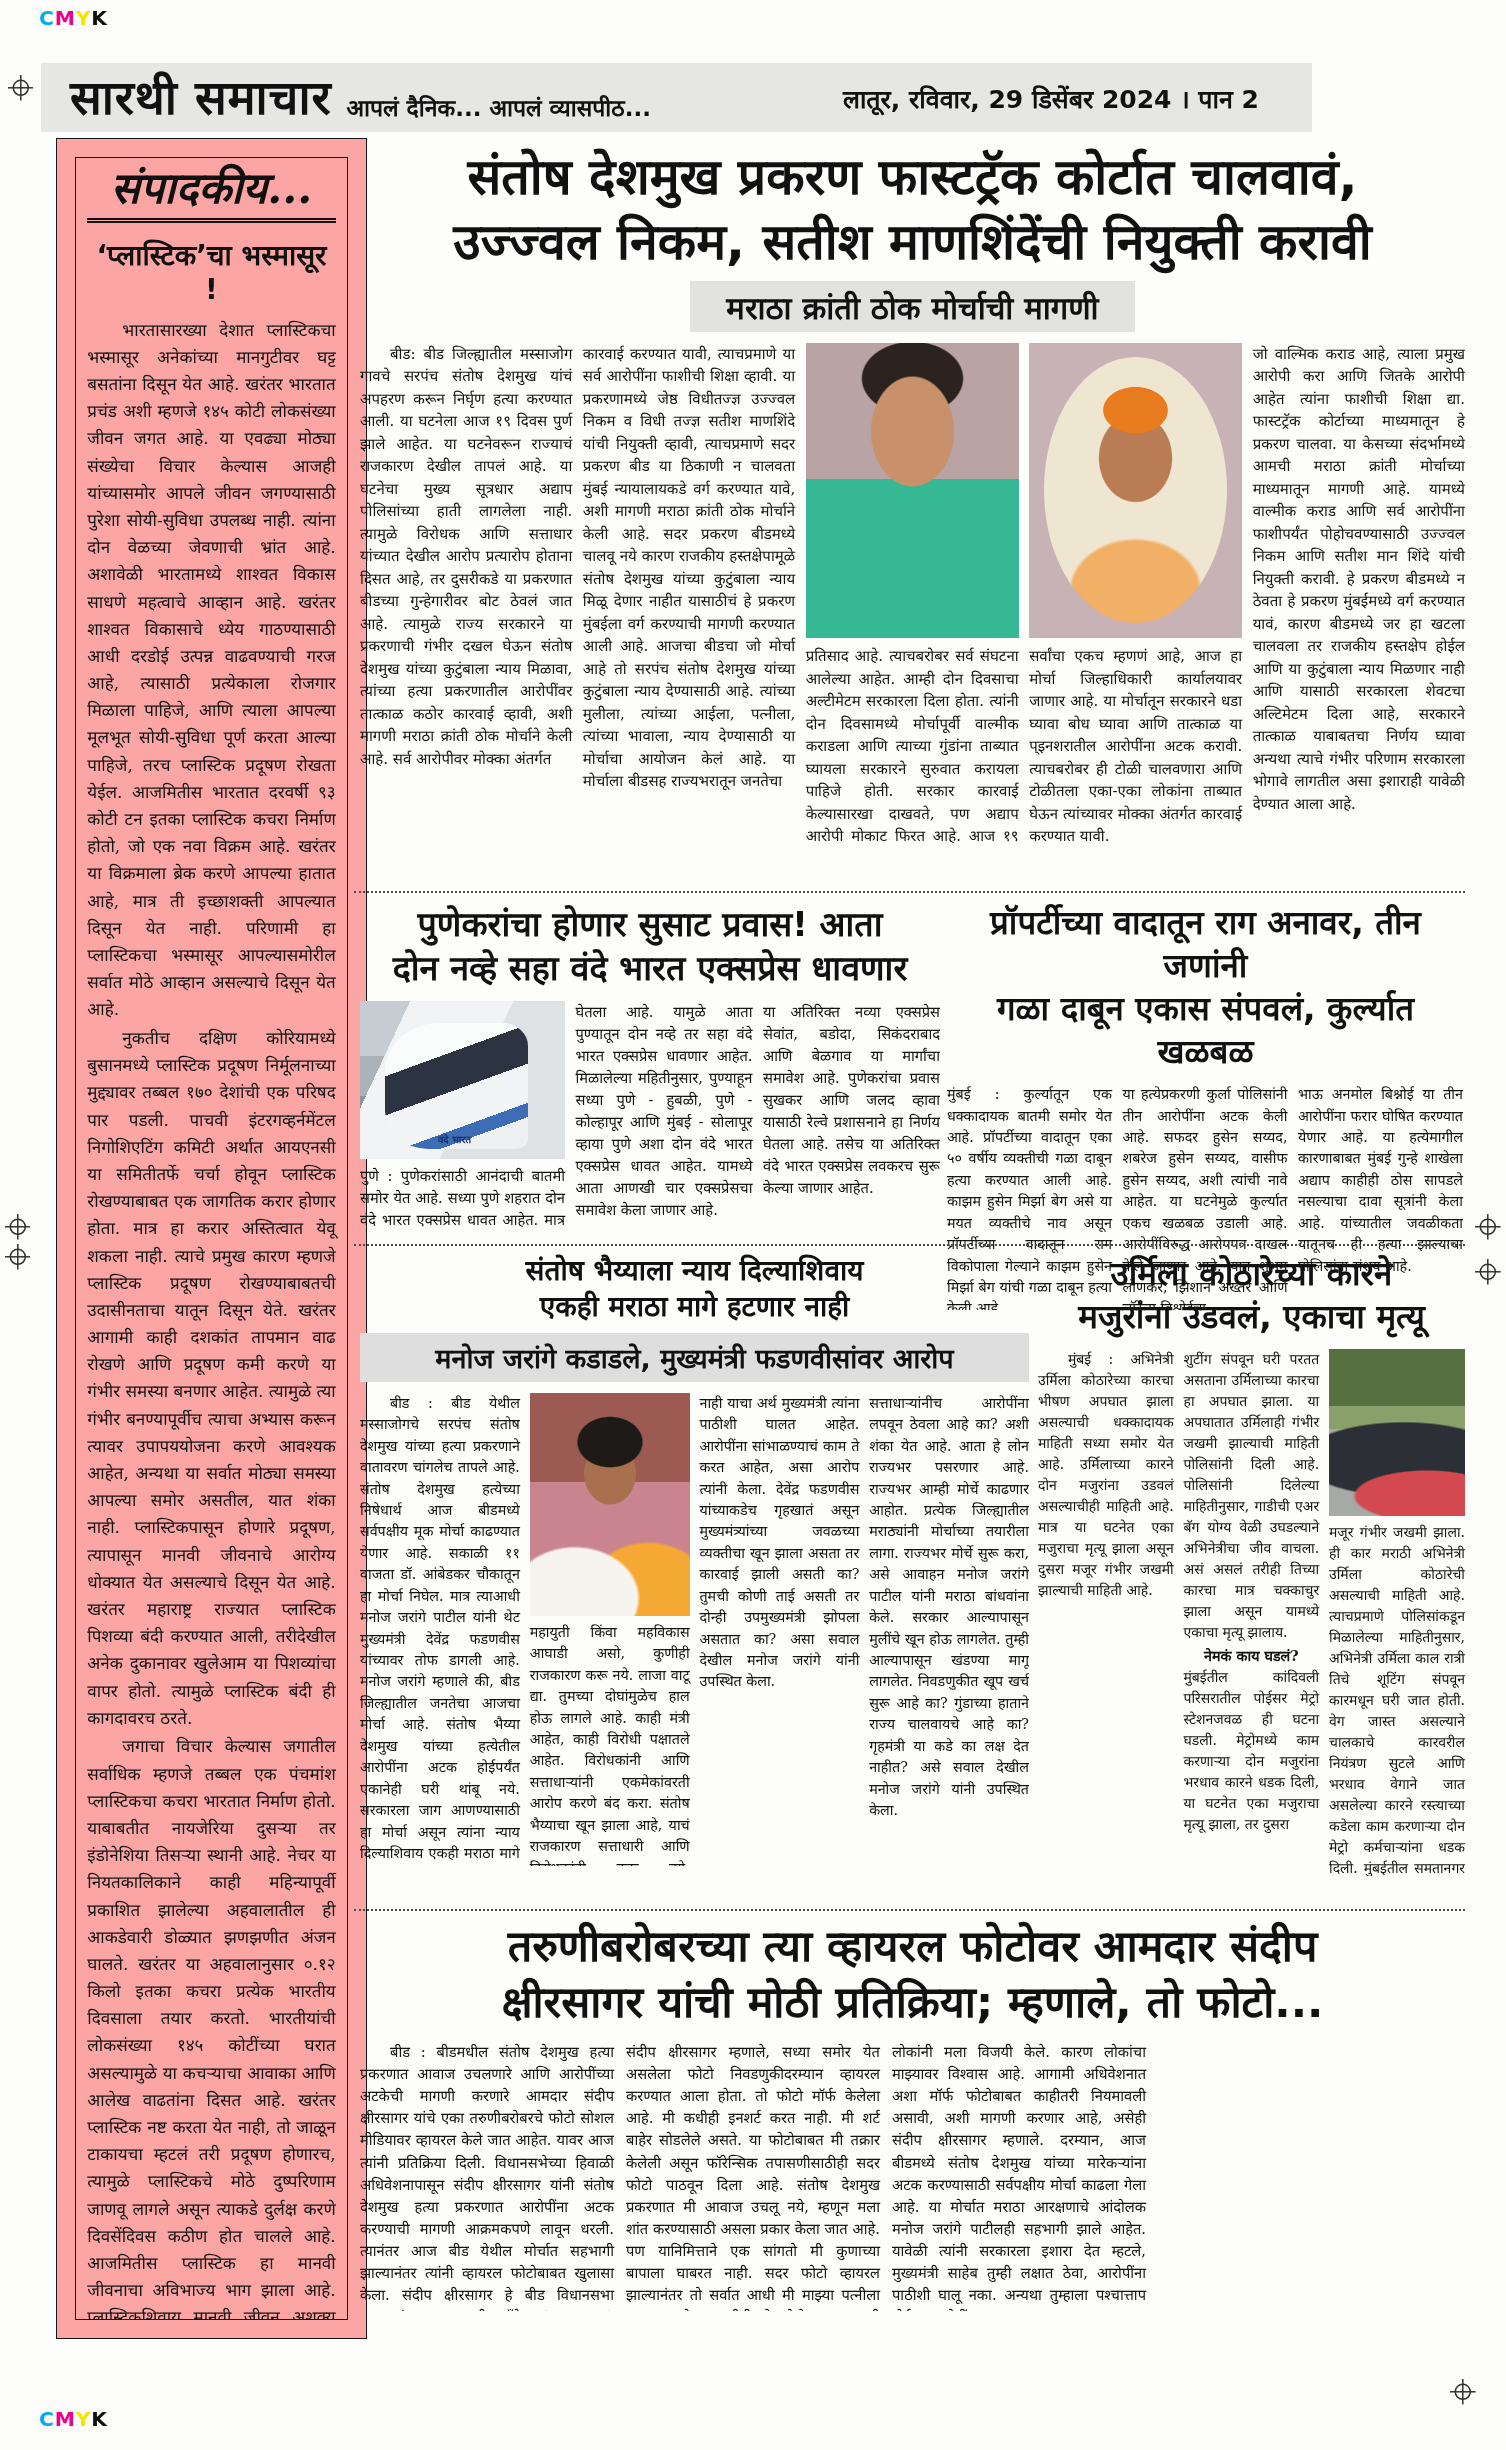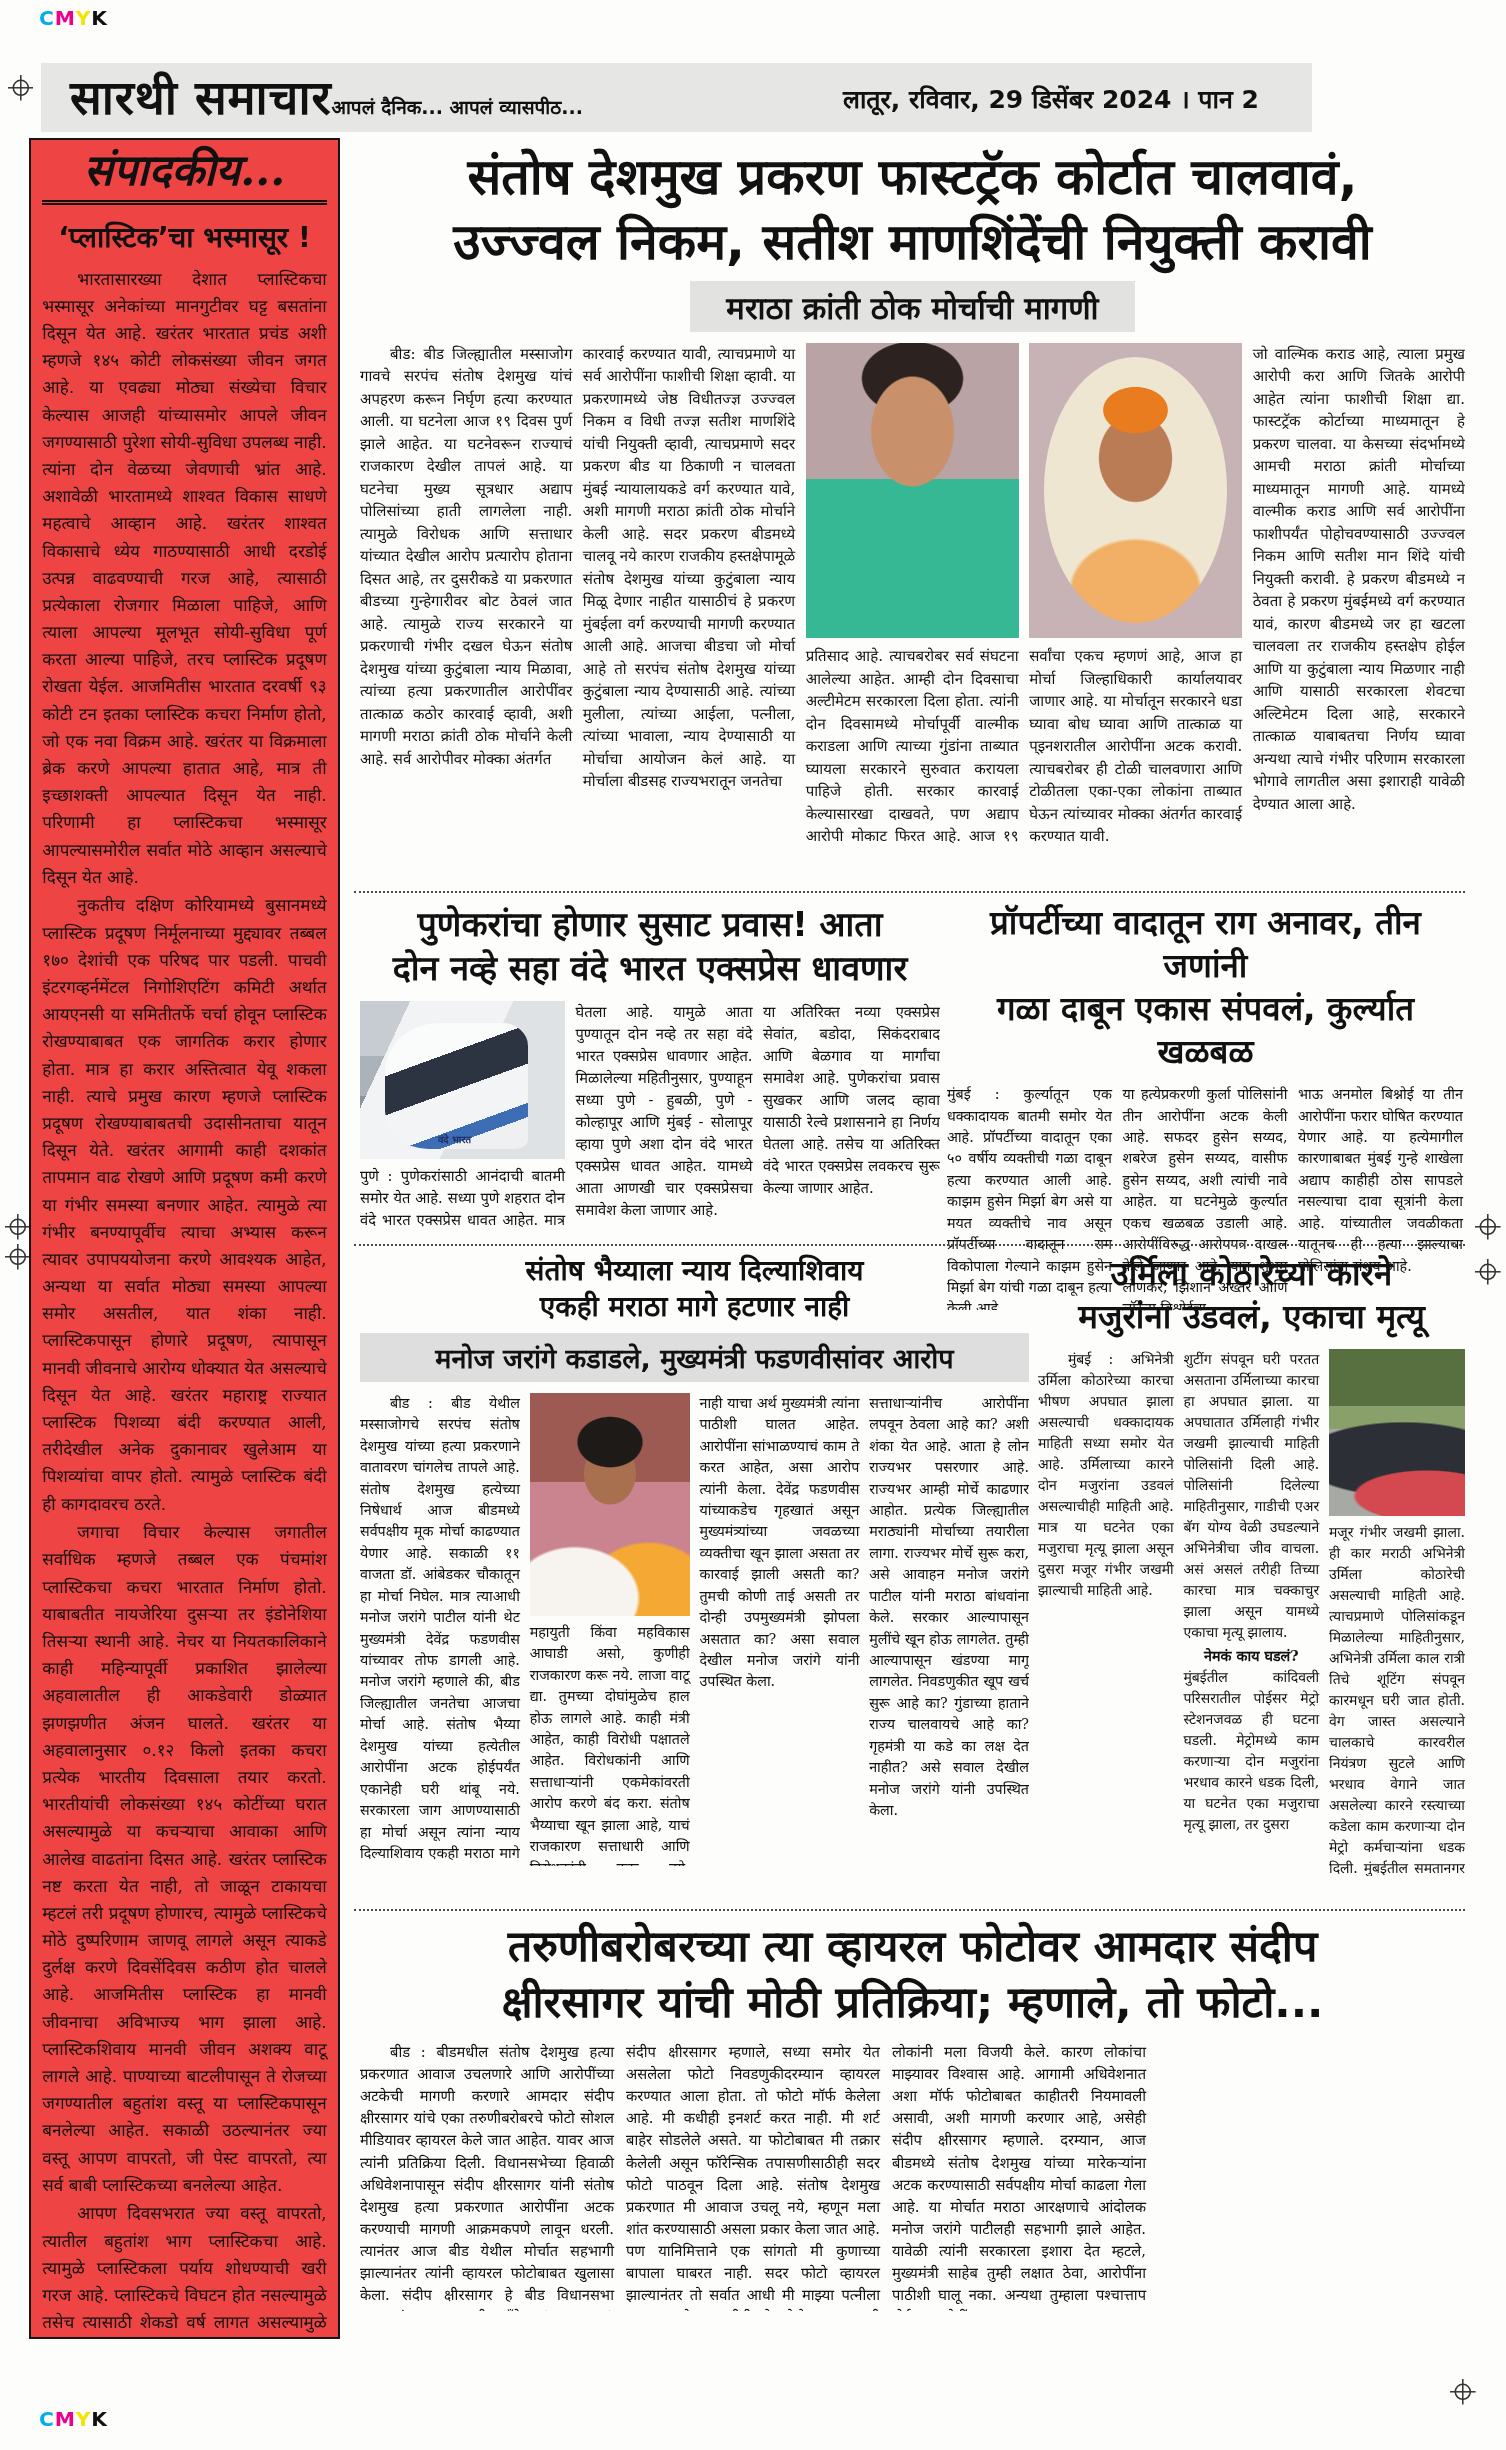--- a/index.html
+++ b/index.html
@@ -9,25 +9,25 @@
   
   .cmyk{position:absolute;font-size:20.3px;font-weight:bold;letter-spacing:0.8px;font-family:"DejaVu Sans",sans-serif;}
   .cmyk b{font-weight:bold;}
   .c-c{color:#00aeef}.c-m{color:#ec008c}.c-y{color:#f5e400}.c-k{color:#111}
   .regmark{position:absolute;width:25.6px;height:25.6px;}
   .regmark svg{display:block}
 
   
   .masthead{position:absolute;left:41px;top:63px;width:1271px;height:69px;background:#e6e6e5;display:flex;align-items:center;}
   .mast-title{font-family:"DejaVu Serif",serif;font-size:47px;font-weight:bold;margin-left:29px;line-height:1;letter-spacing:0.8px;}
-  .mast-tagline{font-size:19px;font-weight:bold;margin-top:19.6px;}
+  .mast-tagline{font-size:23px;font-weight:bold;margin-left:15px;margin-top:19.6px;}
   .mast-dateline{margin-left:auto;margin-right:53px;font-size:25px;font-weight:bold;}
 
   
-  .editorial{position:absolute;left:29px;top:138px;width:311px;height:2201px;border:1.5px solid #161616;padding:0;box-sizing:border-box;background:#ef4444;}
+  .editorial{position:absolute;left:56px;top:138px;width:311px;height:2201px;border:1.5px solid #161616;padding:18px;box-sizing:border-box;background:#fca5a5;}
   .editorial-inner{border:0.8px solid #161616;height:100%;box-sizing:border-box;padding:7.5px 11.3px 6px 11.3px;overflow:hidden;}
   .ed-script{font-family:"DejaVu Serif",serif;font-style:italic;font-weight:bold;font-size:43px;text-align:center;line-height:1.05;border-bottom:5.3px double #111;padding-bottom:7.5px;margin-bottom:12px;}
   .ed-title{font-size:28px;font-weight:bold;text-align:center;margin:3px 0 10.5px 0;}
   .ed-body p{font-family:"DejaVu Serif",serif;font-size:17px;line-height:1.6;text-align:justify;text-indent:35px;margin:0 0 1.5px 0;}
 
   
   .story{position:absolute;}
   .headline{font-weight:800;text-align:center;line-height:1.3;font-family:"DejaVu Sans",sans-serif;}
   .subhead-band{text-align:center;margin-top:6px;}
   .subhead-band span{display:inline-block;background:#e2e2e1;font-weight:bold;padding:4.5px 36px;}

